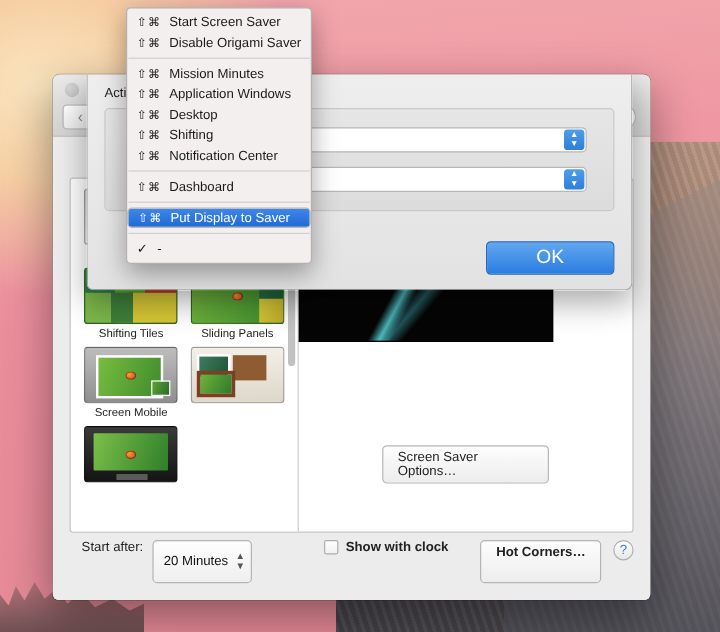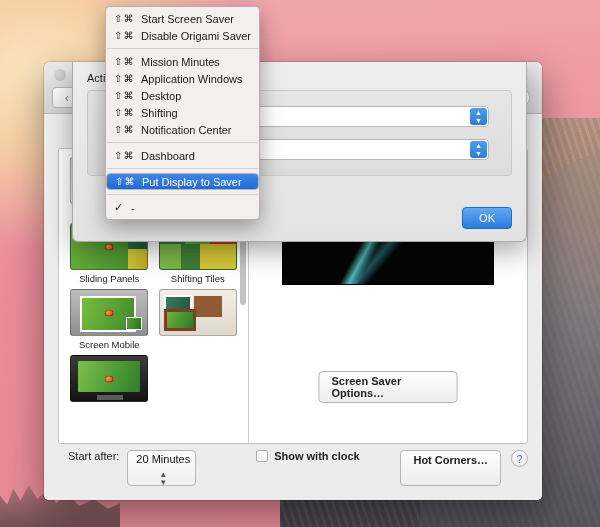--- a/index.html
+++ b/index.html
@@ -158,21 +158,21 @@
   .t-tv::before { content:""; position:absolute; left:7px; top:5px; right:7px; bottom:9px; background: linear-gradient(110deg,#7cc049,#2f7f2b); border-radius:1px; }
   .t-tv::after { content:""; position:absolute; left:26px; bottom:1px; width:26px; height:5px; background:#5a5a5a; }
   .ladybug { position:absolute; left:50%; top:50%; transform:translate(-50%,-50%); width:9px; height:7px; border-radius:50%; background: radial-gradient(circle at 35% 35%, #ff9a2e, #c0392b); box-shadow: inset 0 0 0 1px rgba(0,0,0,.4); }
 
   #list-scrollbar {
     position: absolute; right: 2px; top: 6px; width: 6px; height: 150px;
     background: rgba(0,0,0,.24); border-radius: 3px;
   }
 
   
-  #preview-col { flex: 1; position: relative; display: flex; flex-direction: column; align-items: center; font-weight: bold; }
+  #preview-col { flex: 1; position: relative; display: flex; flex-direction: column; align-items: flex-start; }
   #preview {
     width: 212px; height: 124px; margin-top: 12px;
     background:
       linear-gradient(118deg, rgba(0,0,0,0) 44%, rgba(86,210,214,0.85) 47.5%, rgba(0,0,0,0) 51%),
       linear-gradient(130deg, rgba(0,0,0,0) 52%, rgba(56,150,160,0.55) 56%, rgba(0,0,0,0) 60%),
       radial-gradient(ellipse 120px 40px at 70% 18%, rgba(70,190,200,.40), rgba(0,0,0,0) 70%),
       #050505;
     border: 1px solid #000;
   }
   #sso-btn {
@@ -184,21 +184,21 @@
 
   
   #bottombar {
     position: absolute; left: 24px; right: 14px; bottom: 14px; height: 36px;
     display: flex; font-size: 11px; color: #222;
   }
   .popup {
     display: inline-flex; align-items: center; gap: 6px;
     background: linear-gradient(to bottom,#fdfdfd,#efefef);
     border: 1px solid #b5b5b5; border-radius: 4px;
-    padding: 2px 5px 2px 8px; font-size: 11px; color: #111; flex-direction: column;
+    padding: 2px 5px 2px 8px; font-size: 11px; color: #111;
   }
   .popup .arrows { font-size: 8px; line-height: 8px; color: #555; display:flex; flex-direction:column; }
   .cb { width: 12px; height: 12px; border: 1px solid #aeaeae; border-radius: 2px; background: linear-gradient(to bottom,#fff,#f1f1f1); }
   .btn {
     padding: 3px 12px; font-size: 11px; color: #222;
     background: linear-gradient(to bottom,#fdfdfd,#ededed);
     border: 1px solid #b5b5b5; border-radius: 4px; font-weight: bold;
   }
   .helpbtn {
     width: 17px; height: 17px; border-radius: 50%;
@@ -245,21 +245,21 @@
     position: relative;
   }
   .sel .stepper {
     position: absolute; right: 1px; top: 1px; bottom: 1px; width: 17px;
     background: linear-gradient(to bottom,#4f9dea,#2f7ed8);
     border-radius: 3px; color: #fff; font-size: 7px; line-height: 8px;
     display: flex; flex-direction: column; align-items: center; justify-content: center;
   }
   #ok-btn {
     position: absolute; right: 14px; bottom: 12px;
-    padding: 4px 16px; font-size: 11px; color: #fff;
+    padding: 4px 41px; font-size: 16px; color: #fff;
     background: linear-gradient(to bottom,#62a8f0,#2a7ce0);
     border: 1px solid #2369bd; border-radius: 4px;
   }
 
   
   #menu {
     position: absolute; left: 105px; top: 6px; width: 155px;
     background: #f2efee; border: 1px solid #b6b0ae; border-radius: 4px;
     box-shadow: 0 8px 22px rgba(0,0,0,0.35);
     padding: 3px 0; z-index: 60; font-size: 11px; color: #1a1a1a;
@@ -322,30 +322,30 @@
           <div class="sv-item">
             <div class="sv-thumb t-reflect"></div>
             <div class="sv-label">Reflections</div>
           </div>
           <div class="sv-item">
             <div class="sv-thumb t-origami"></div>
             <div class="sv-label">Origami</div>
           </div>
 
           <div class="sv-item">
+            <div class="sv-thumb t-tiles">
+                <span class="ladybug"></span>
+              </div>
+            <div class="sv-label">Shifting Tiles</div>
+          </div>
+          <div class="sv-item">
             <div class="sv-thumb t-panels">
                 <span class="ladybug"></span>
               </div>
             <div class="sv-label">Sliding Panels</div>
-          </div>
-          <div class="sv-item">
-            <div class="sv-thumb t-tiles">
-                <span class="ladybug"></span>
-              </div>
-            <div class="sv-label">Shifting Tiles</div>
           </div>
 
           <div class="sv-item">
             <div class="sv-thumb t-photomobile">
                 <span class="ladybug"></span>
               </div>
             <div class="sv-label">Screen Mobile</div>
           </div>
 
           <div class="sv-item">

